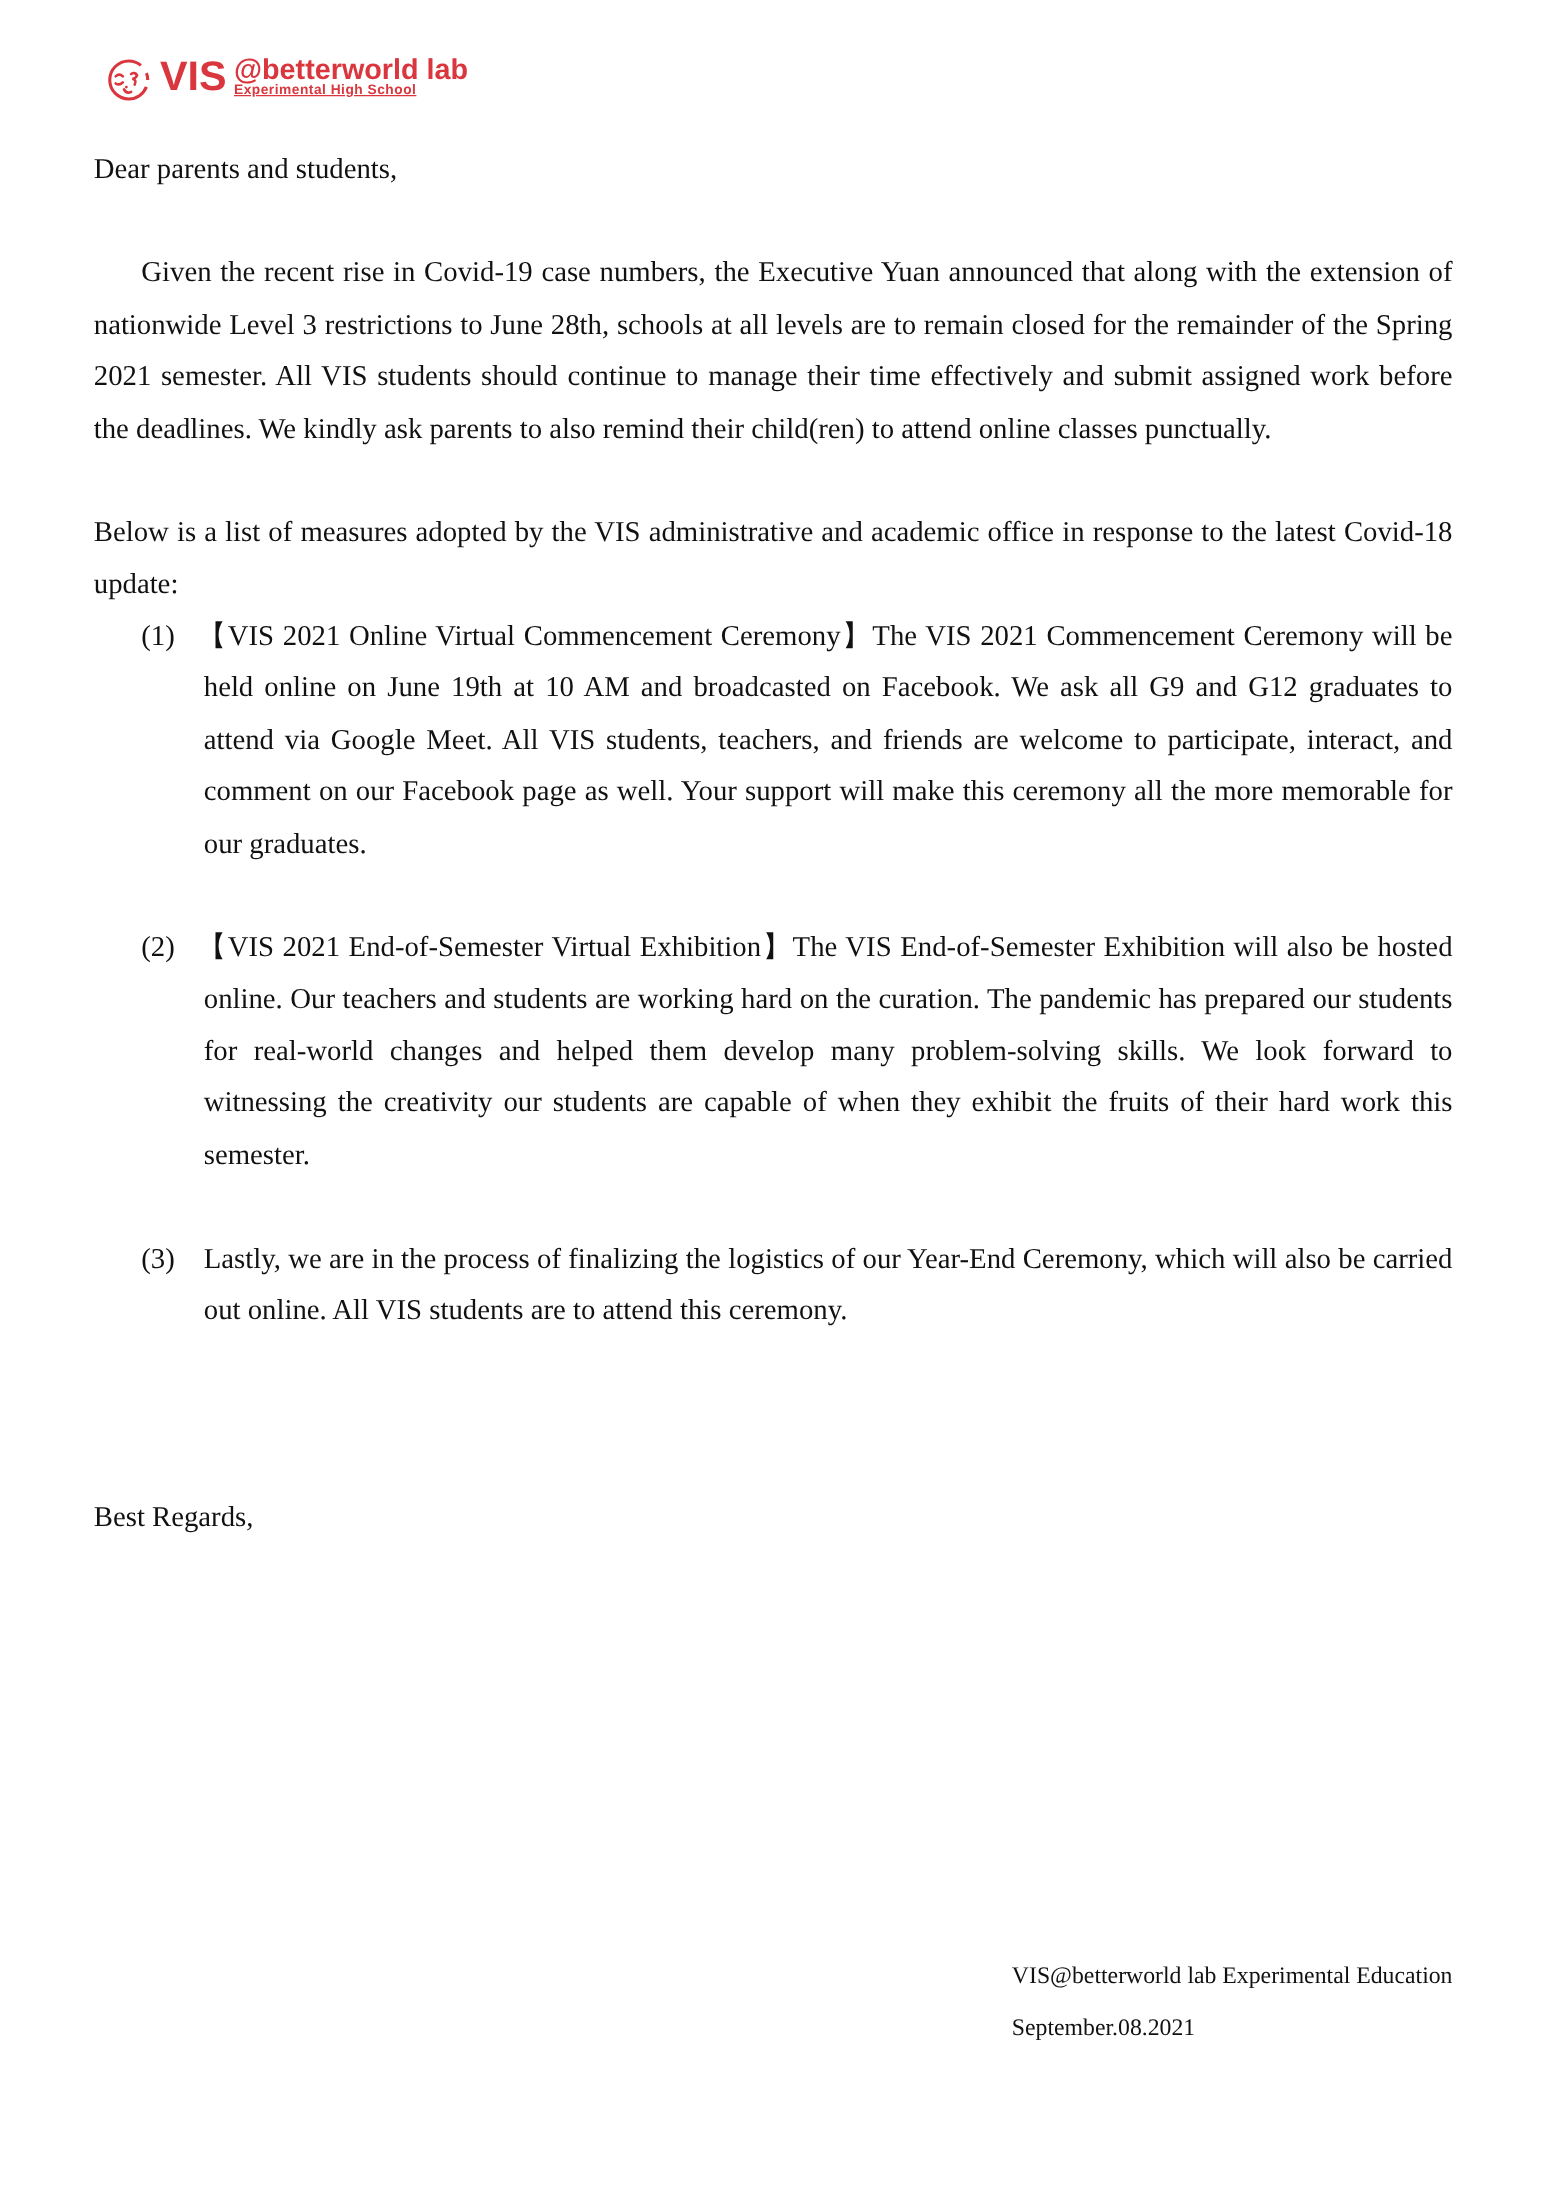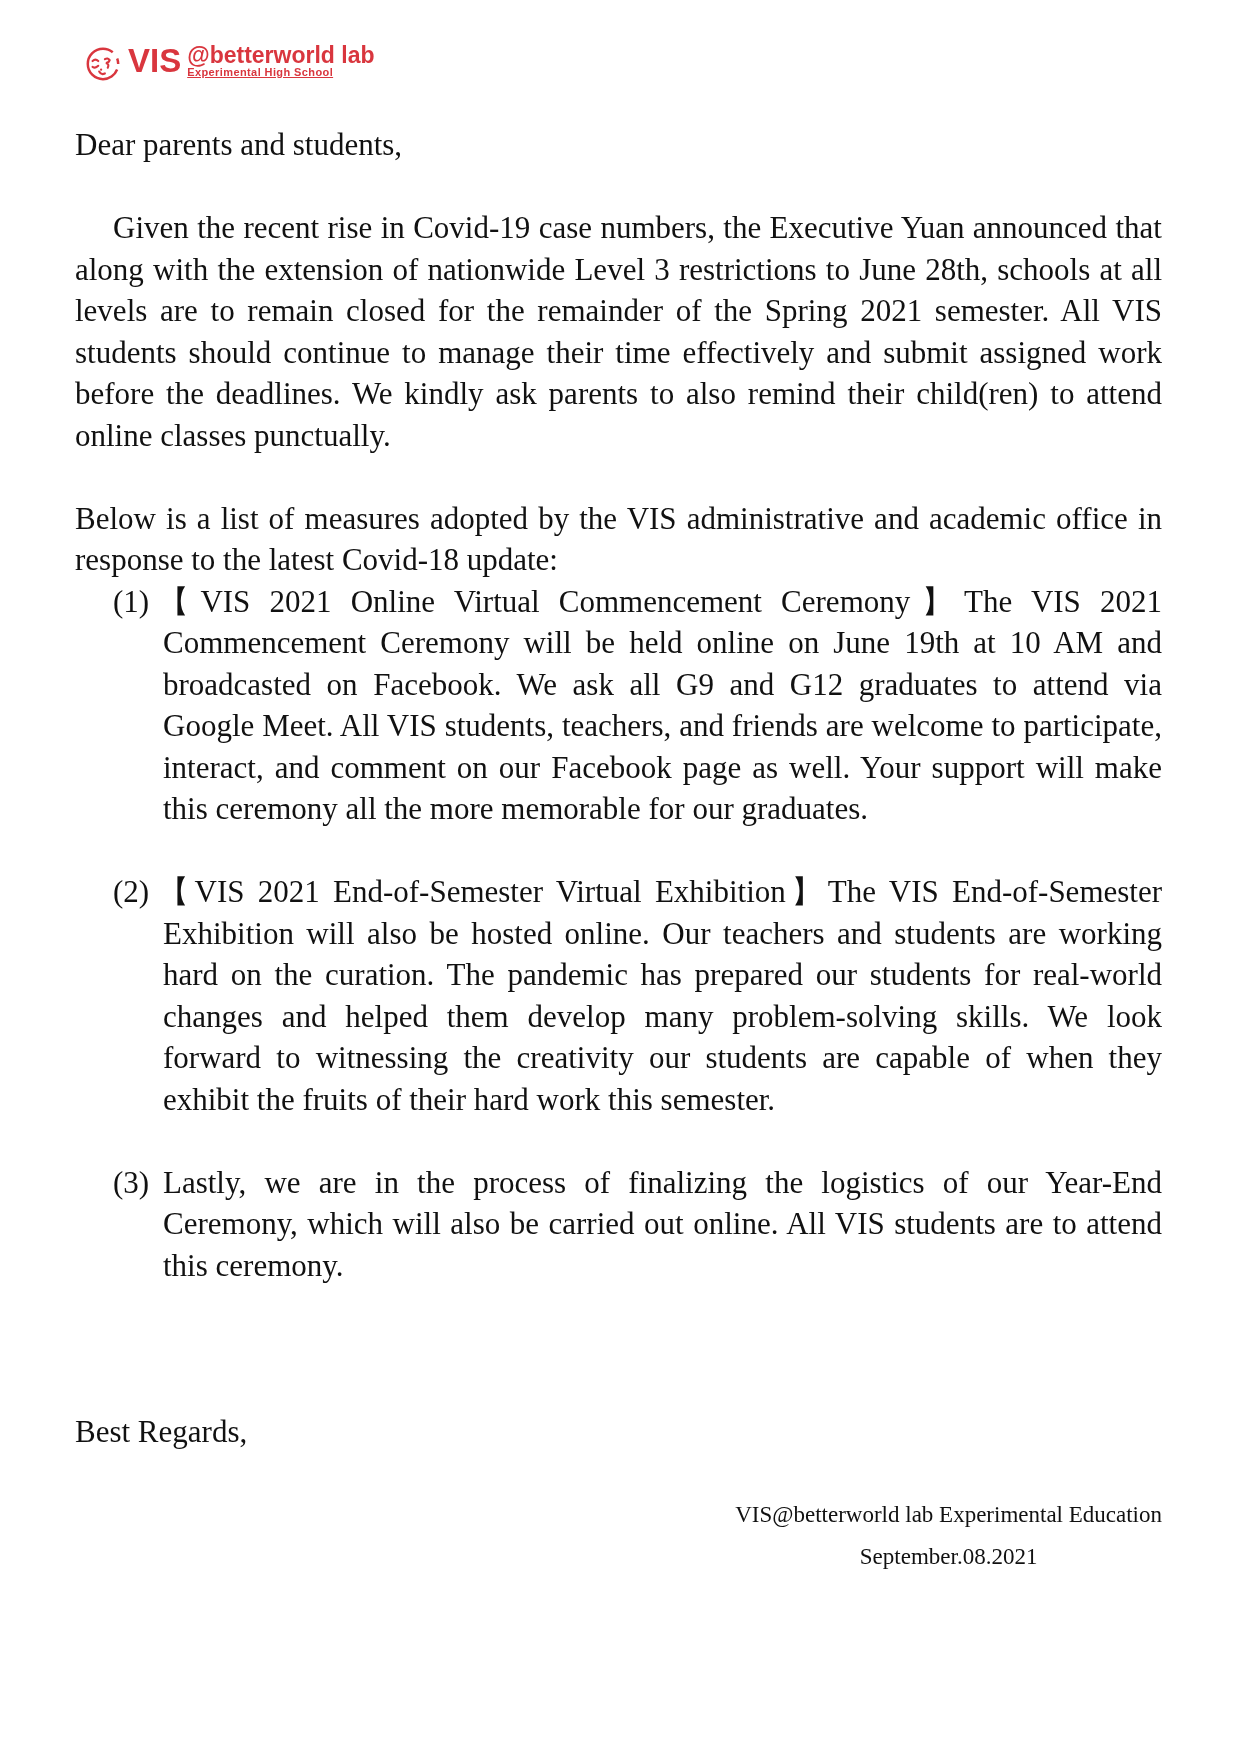--- a/index.html
+++ b/index.html
@@ -34,23 +34,23 @@
     font-family: "Liberation Sans", "DejaVu Sans", sans-serif;
     color: #d9363e;
     line-height: 1;
   }
   .logo-sub .l1 { font-size: 23px; font-weight: bold; }
   .logo-sub .l2 { font-size: 11px; font-weight: bold; margin-top: 0; letter-spacing: 0.4px; text-decoration: underline; }
 
   .doc {
     position: absolute;
     left: 75px;
-    top: 124px;
+    top: 114px;
     width: 1087px;
-    font-size: 31px;
+    font-size: 23px;
     line-height: 41.5px;
   }
   .doc p { margin: 0; }
   .just { text-align: justify; }
   .gap { height: 41.5px; }
   .indent-first { text-indent: 38px; }
 
   .list-item {
     position: relative;
     padding-left: 88px;
@@ -60,23 +60,23 @@
     position: absolute;
     left: 38px;
     top: 0;
   }
   .list-item .body-text { display: block; }
   .list-item .first-line { margin-left: -5px; }
 
   .sig {
     position: absolute;
     right: 79px;
-    top: 1494px;
-    text-align: center;
-    font-size: 23px;
+    top: 1560px;
+    text-align: left;
+    font-size: 19px;
     line-height: 41.5px;
   }
 </style>
 </head>
 <body>
 
 <div class="logo">
   <svg class="logo-mark" viewBox="0 0 40 40">
     <circle cx="20" cy="21" r="16" fill="none" stroke="#d9363e" stroke-width="2.6" stroke-dasharray="80 8" stroke-dashoffset="-6"></circle>
     <path d="M9 18 q3 -3 6 0 M9 24 q3 2 6 -1" fill="none" stroke="#d9363e" stroke-width="2.2" stroke-linecap="round"></path>

